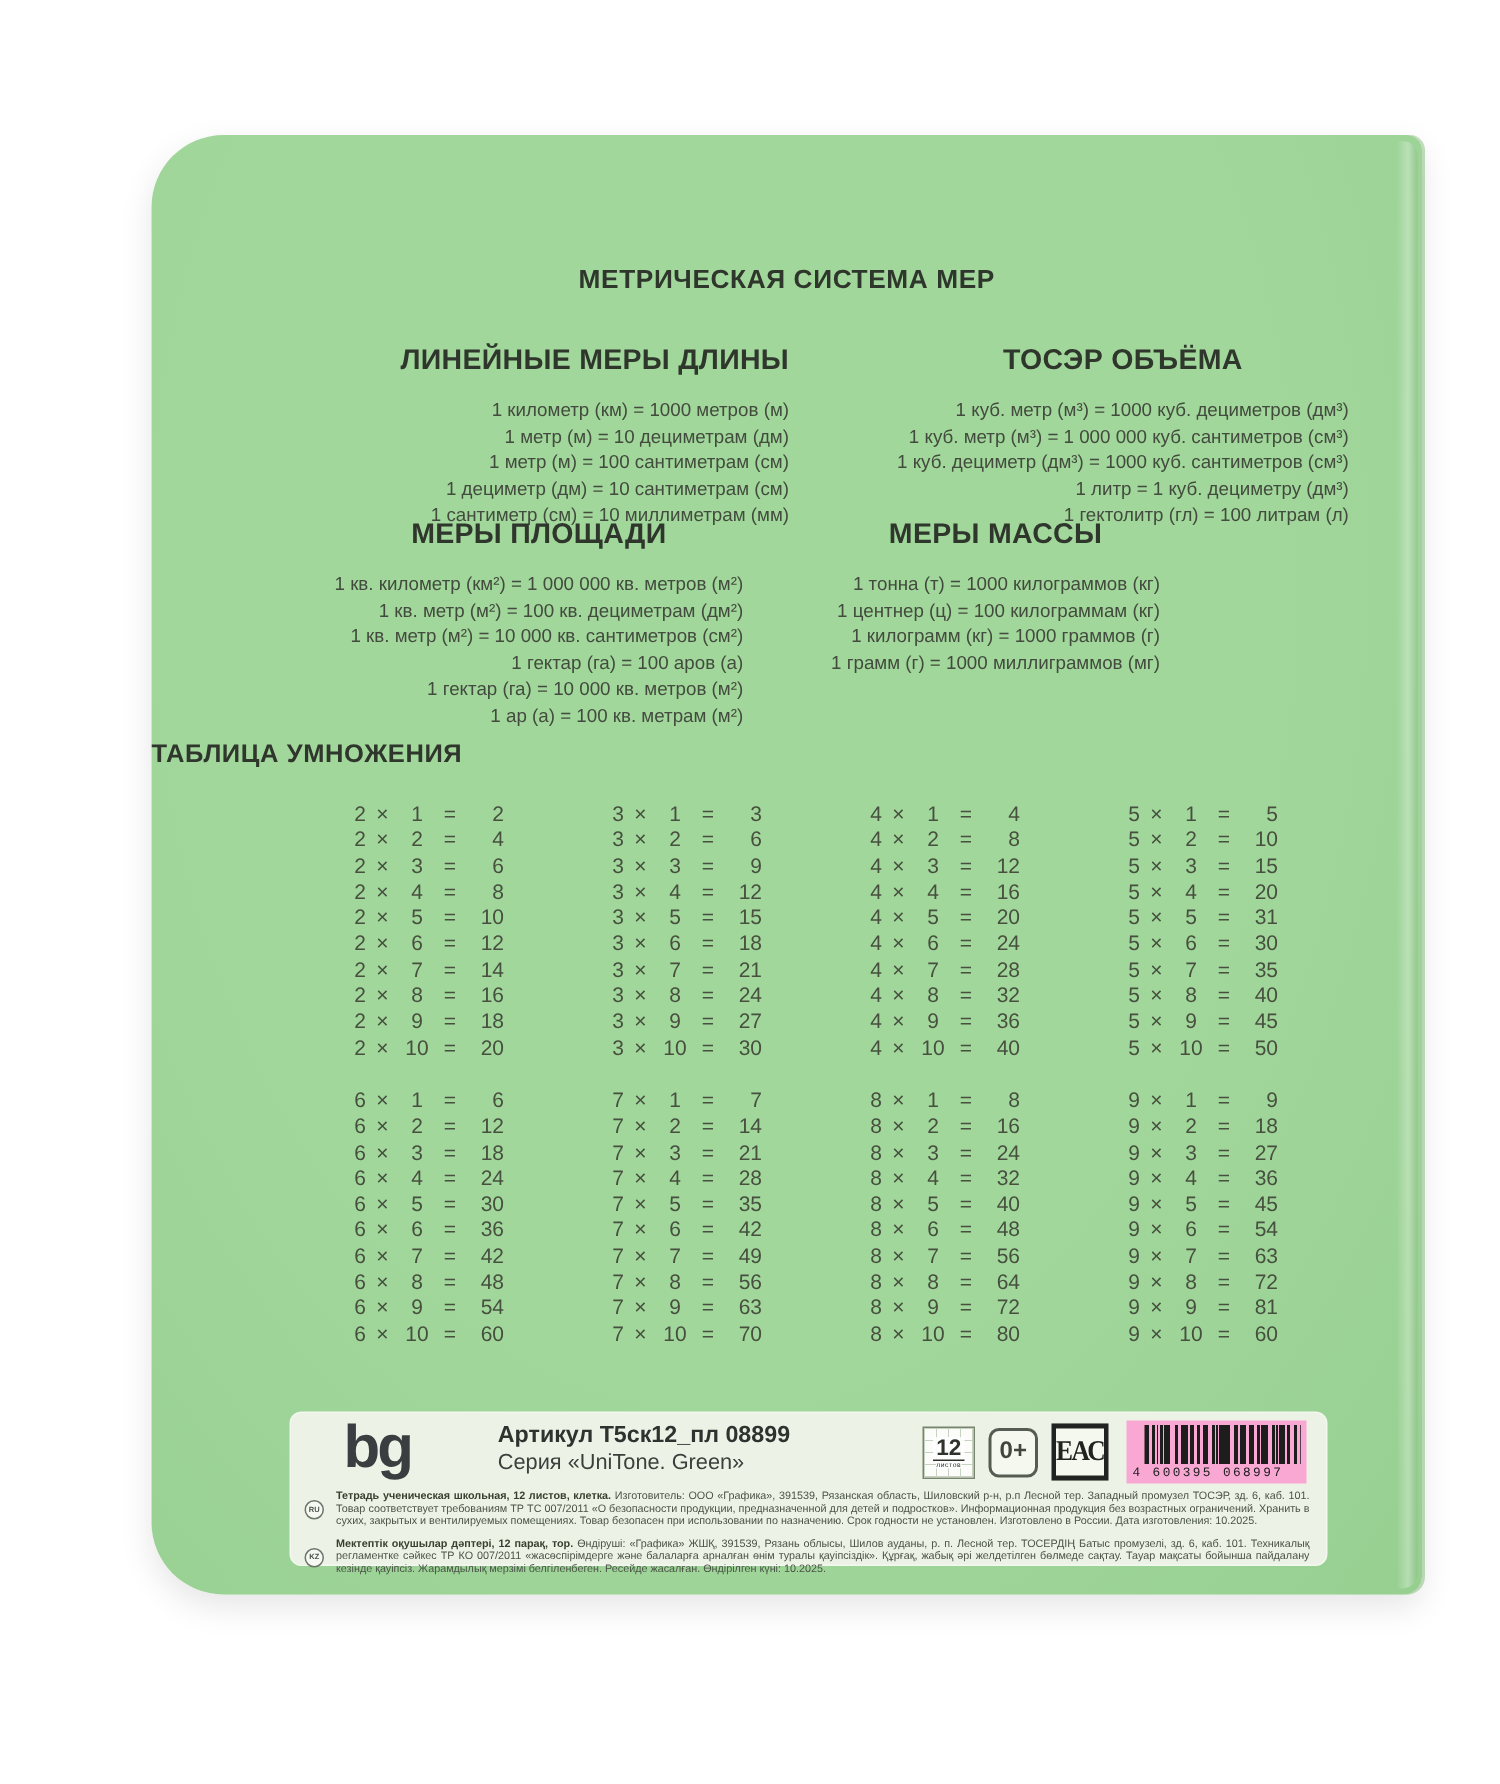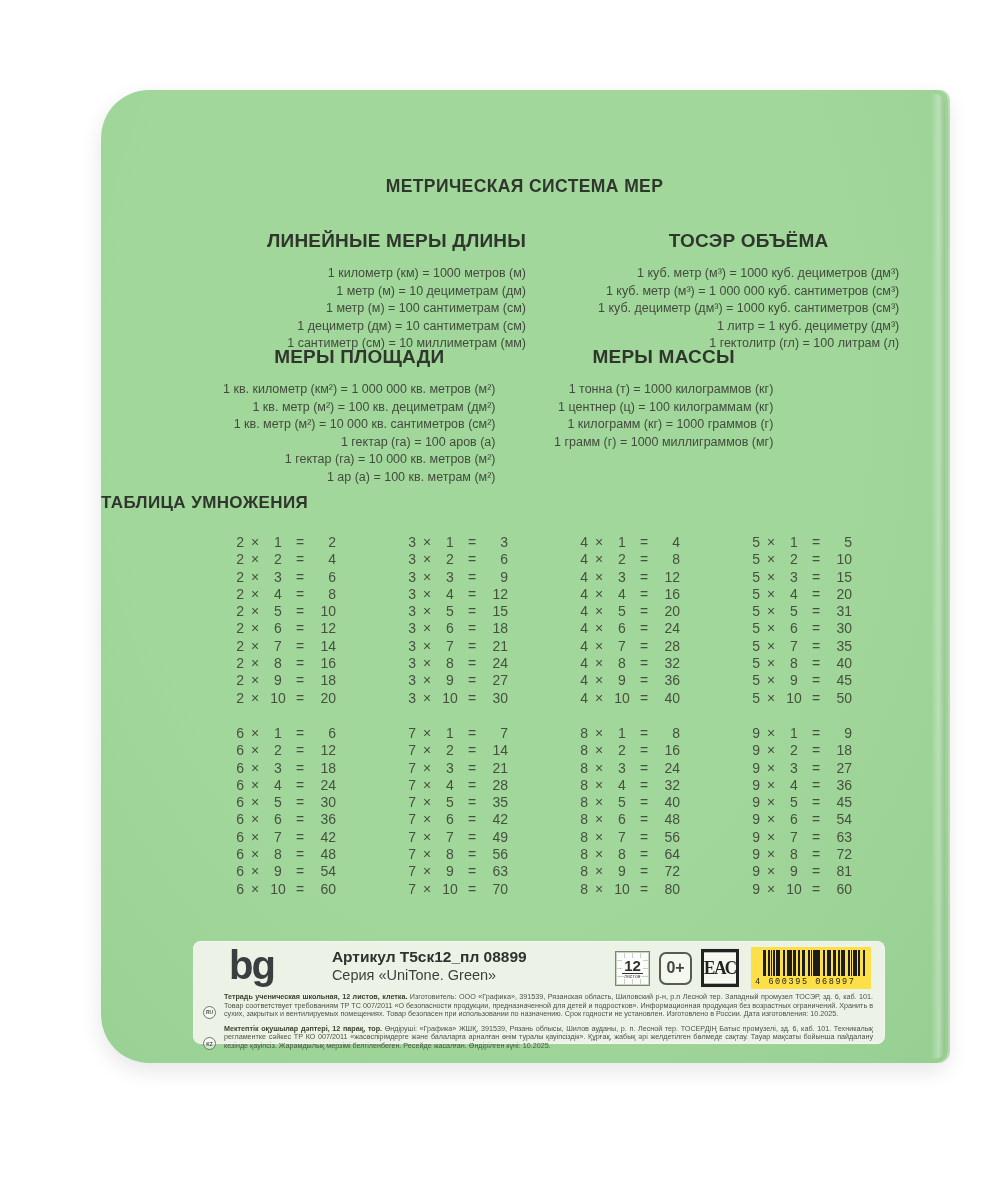--- a/index.html
+++ b/index.html
@@ -95,34 +95,34 @@
     width:33px;height:33px;border:2px solid #565c52;border-radius:7px;background:#f4f8ef;
     display:flex;align-items:center;justify-content:center;
     font-size:16px;font-weight:bold;color:#40463e;
   }
   .eac-badge{
     width:38px;height:34px;border:3px solid #20231f;background:#f4f8ef;
     display:flex;align-items:center;justify-content:center;
     font-size:17px;font-weight:bold;letter-spacing:-1px;color:#20231f;
     transform:scale(1,1.12);font-family:"Liberation Serif","DejaVu Serif",serif;
   }
-  .barcode{width:120px;margin-left:3px;background:#fde047;padding:3px 4px 2px 4px;}
+  .barcode{width:120px;margin-left:3px;background:#f9a8d4;padding:3px 4px 2px 4px;}
   .barcode-bars{
     height:26px;
     background:
       repeating-linear-gradient(90deg,#1d1d1d 0 2px,transparent 2px 5px),
       repeating-linear-gradient(90deg,#1d1d1d 0 1px,transparent 1px 8px),
       repeating-linear-gradient(90deg,#1d1d1d 0 3px,transparent 3px 13px);
     margin-left:8px;
   }
   .barcode-digits{
     font-family:"Liberation Mono","DejaVu Sans Mono",monospace;
     font-size:8.5px;letter-spacing:1.6px;color:#1d1d1d;line-height:10px;text-align:left;margin-top:1px;
   }
-  .lang-row{display:flex;align-items:flex-end;gap:8px;padding:2px 12px 0 10px;}
+  .lang-row{display:flex;align-items:center;gap:8px;padding:2px 12px 0 10px;}
   .lang-badge{
     flex:0 0 auto;width:13px;height:13px;border:1px solid #6d7568;border-radius:50%;
     display:flex;align-items:center;justify-content:center;
     font-size:5px;font-weight:bold;color:#4a5148;margin-top:2px;background:rgba(255,255,255,0.5);
   }
   .lang-text{font-size:7.2px;line-height:8.5px;color:#4b5348;text-align:justify;}
   .lang-text b{color:#39402f;}
   #kz-row{margin-top:4px;}
 </style>
 </head>

